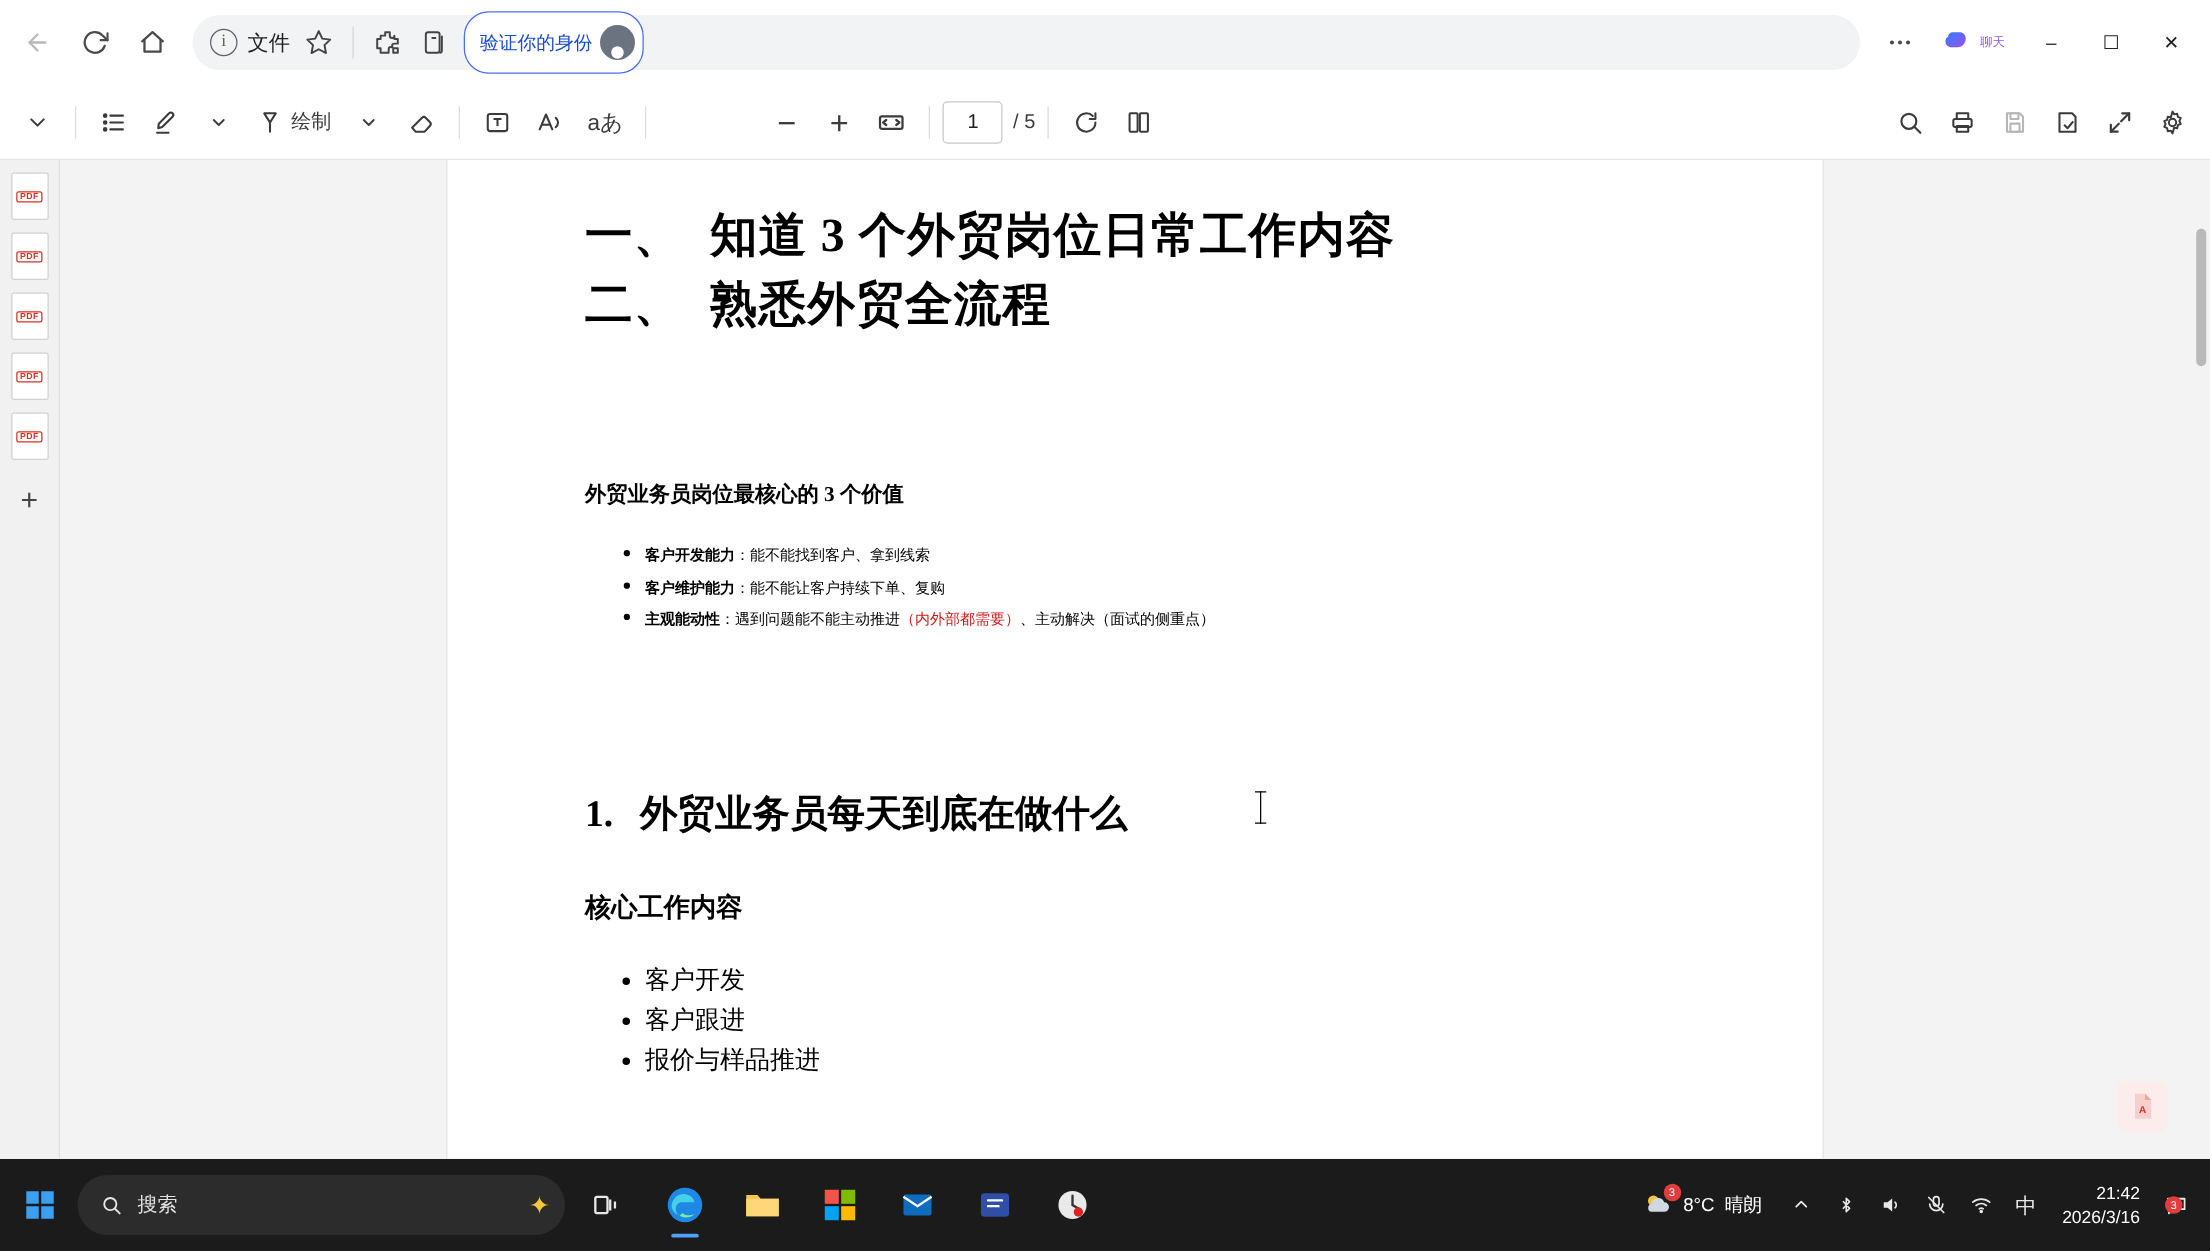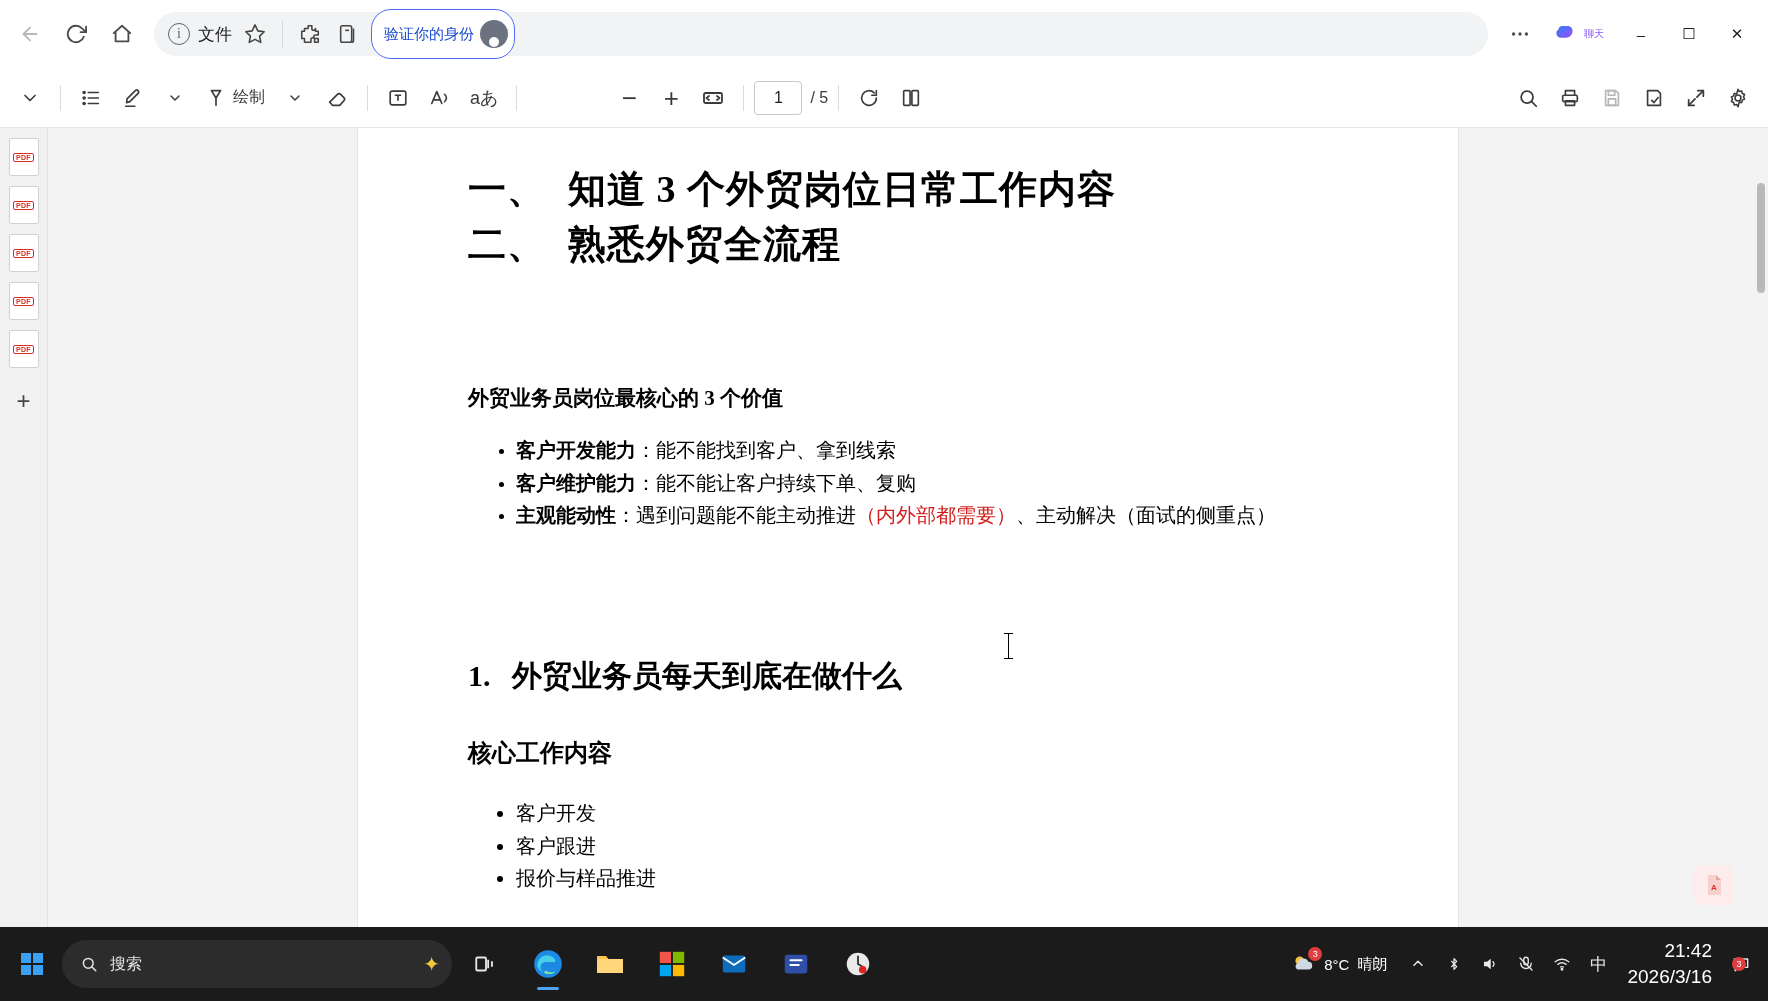--- a/index.html
+++ b/index.html
@@ -225,46 +225,46 @@
     font-size: 38px;
     font-weight: bold;
     letter-spacing: 1px;
     margin: 0;
     line-height: 1.45;
     display: flex;
   }
   .h-big .num { width: 100px; flex: 0 0 100px; }
   .doc-block-gap-1 { height: 112px; }
   .lead-bold {
-    font-size: 21px;
+    font-size: 17px;
     font-weight: bold;
     margin: 0 0 22px 0;
   }
   ul.doc-list {
     margin: 0;
     padding-left: 48px;
     list-style: disc;
   }
   ul.doc-list li {
-    font-size: 20px;
+    font-size: 12px;
     line-height: 1.62;
     margin: 0;
   }
   ul.doc-list li::marker { font-size: 17px; }
   .b { font-weight: bold; }
   .red { color: #d21b1b; }
   .doc-block-gap-2 { height: 112px; }
   .h-num {
     font-size: 30px;
     font-weight: bold;
     margin: 13px 0 40px 0;
   }
   .h-num .idx { display: inline-block; width: 44px; }
   .sub-bold {
-    font-size: 24px;
+    font-size: 21px;
     font-weight: bold;
     margin: 0 0 28px 0;
   }
   ul.doc-list-2 {
     margin: 0;
     padding-left: 48px;
     list-style: disc;
   }
   ul.doc-list-2 li {
     font-size: 20px;
@@ -372,21 +372,21 @@
     font-size: 15px; color: #fff;
     padding: 0 8px;
   }
   .tray-icon {
     width: 26px; height: 26px;
     display: flex; align-items: center; justify-content: center;
     color: #e8e8e8; font-size: 15px;
   }
   .clock {
     text-align: right;
-    font-size: 19px;
+    font-size: 14px;
     line-height: 1.35;
     padding: 0 6px;
   }
   .badge-dot {
     position: absolute;
     top: 6px; right: 8px;
     min-width: 14px; height: 14px;
     border-radius: 7px;
     background: #e03e3e;
     color: #fff;

